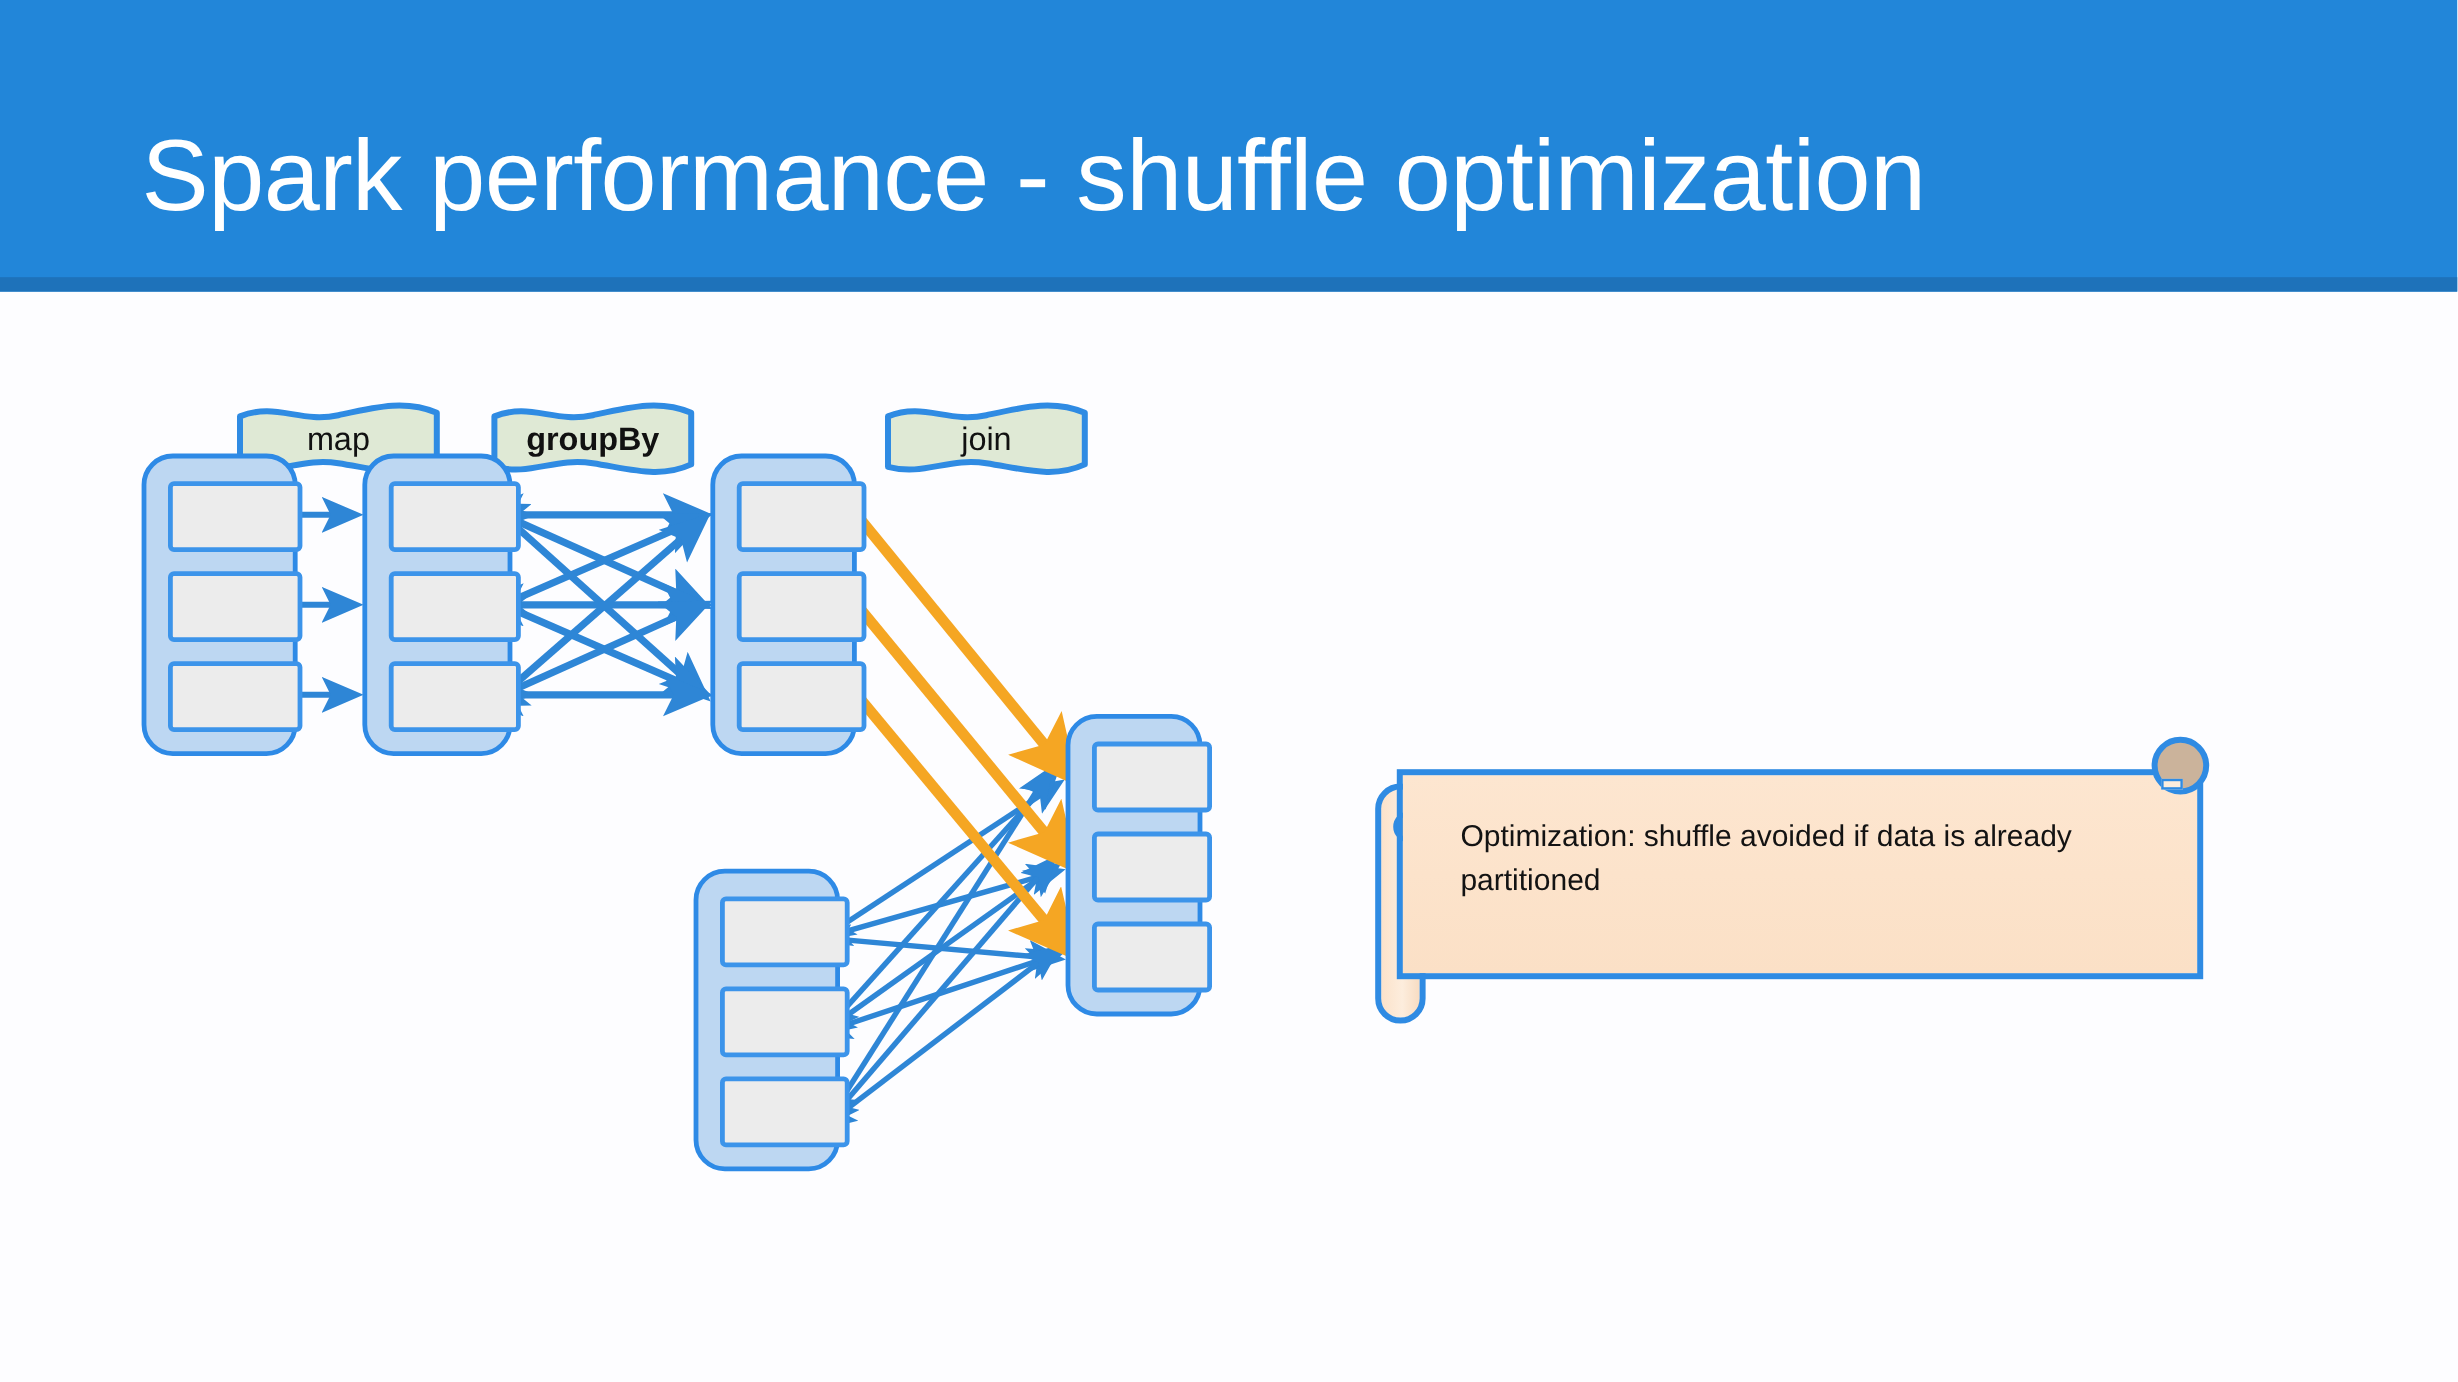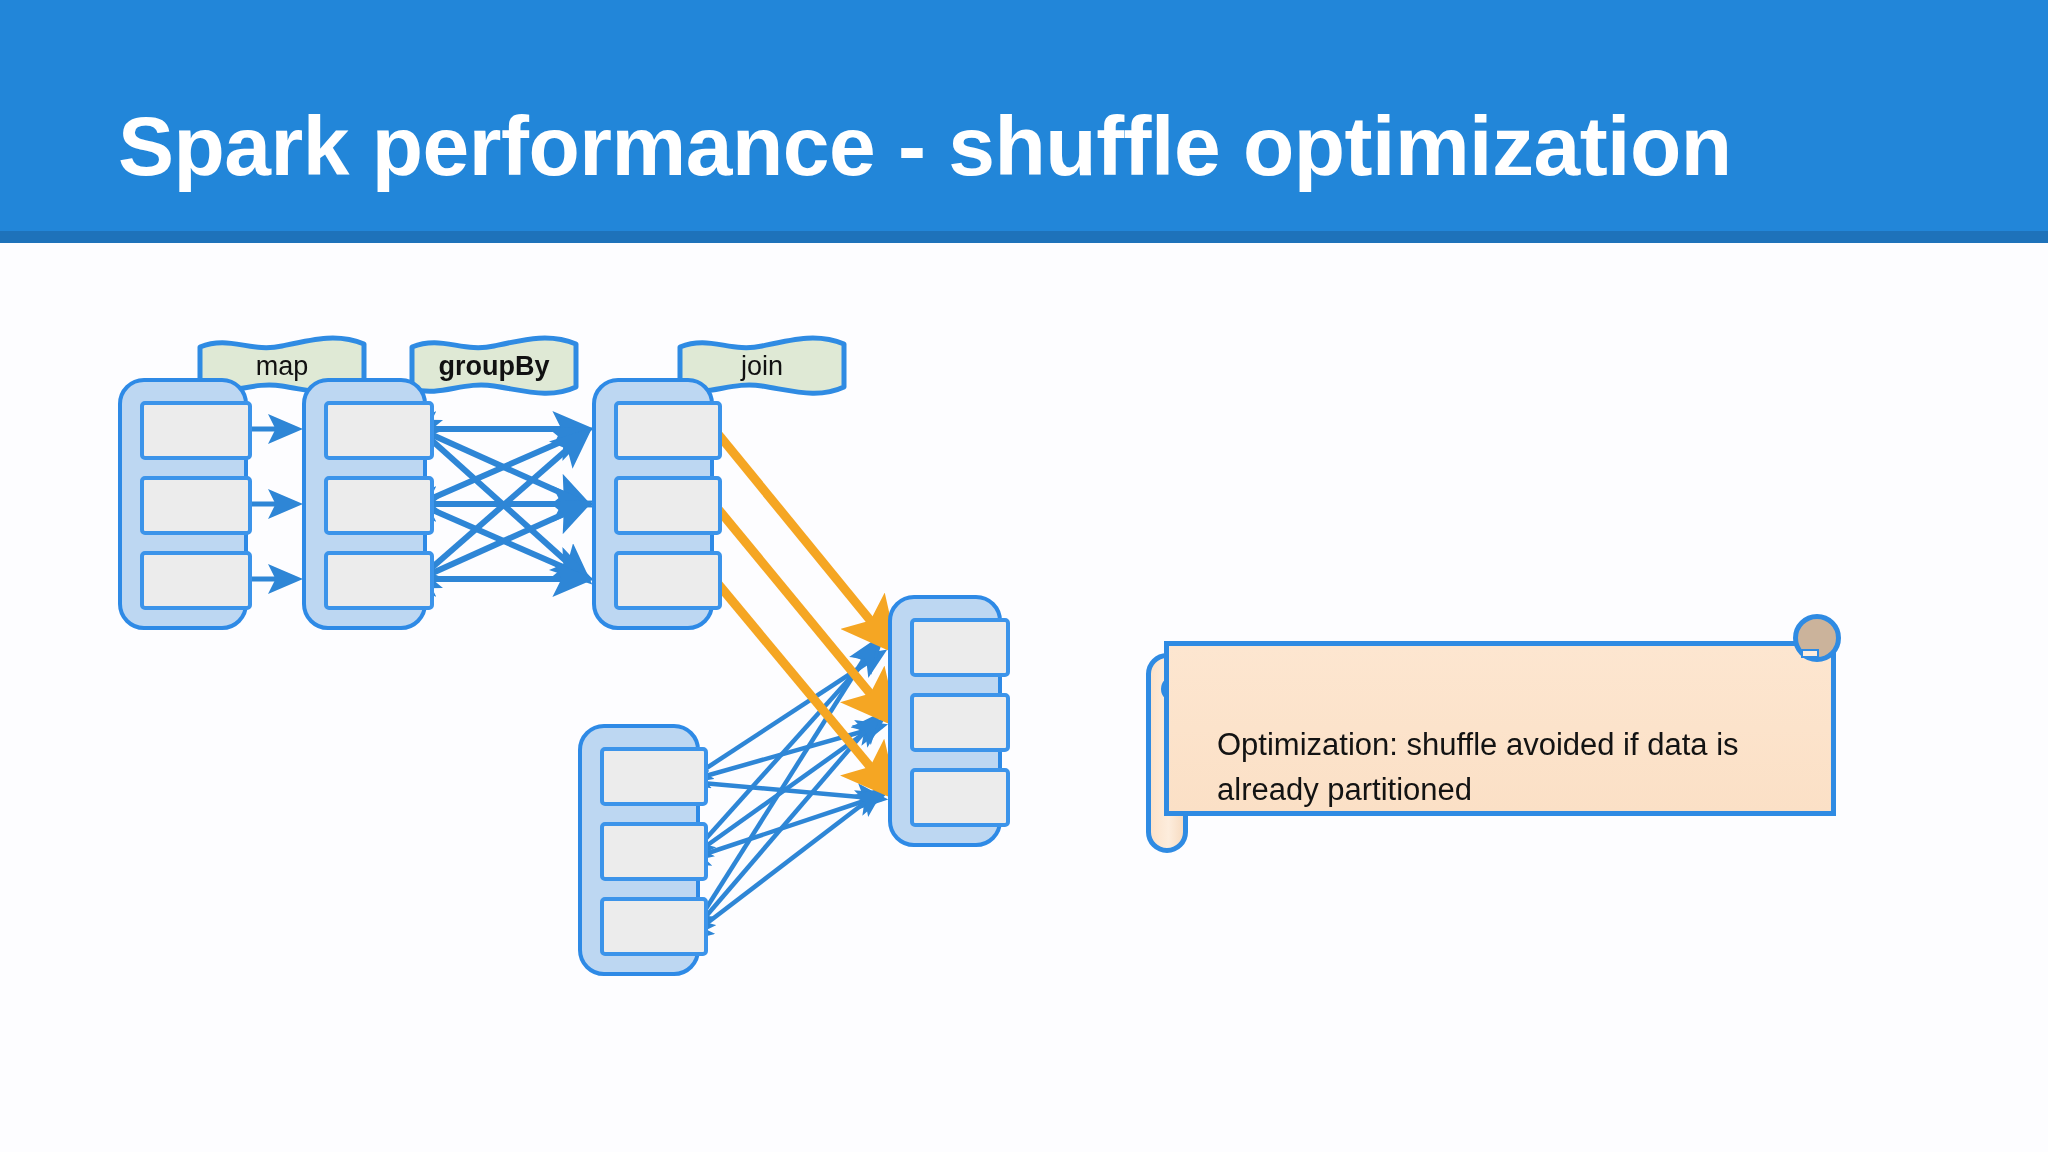--- a/index.html
+++ b/index.html
@@ -27,21 +27,21 @@
     background: #2286d9;
     box-sizing: border-box;
     border-bottom: 12px solid #1e72ba;
   }
   #title-text {
     position: absolute;
     left: 118px;
     top: 104px;
     width: 1850px;
     font-size: 84px;
-    font-weight: bold;
+    font-weight: normal;
     color: #ffffff;
     line-height: 1.0;
     letter-spacing: -0.5px;
     white-space: nowrap;
   }
 
   
   #diagram {
     position: absolute;
     left: 0;
@@ -110,24 +110,23 @@
     height: 175px;
     box-sizing: border-box;
     background: linear-gradient(180deg, #fde6d0 0%, #fbe0c6 100%);
     border: 5px solid #2f8be3;
   }
   #note-text {
     position: absolute;
     left: 48px;
     top: 33px;
     width: 580px;
-    font-size: 31px;
+    font-size: 25px;
     line-height: 1.46;
     color: #131313;
-    margin-top: 43px;
   }
   
   #note-curl-left {
     position: absolute;
     left: 0px;
     top: 12px;
     width: 42px;
     height: 200px;
     box-sizing: border-box;
     background: linear-gradient(90deg, #fbe2ca 0%, #fdeddd 55%, #f7dcc2 100%);
@@ -240,21 +239,21 @@
       <div class="ribbon-label">map</div>
     </div>
 
     <div class="ribbon" style="left:404px; top:88px;font-weight:bold;">
       <svg width="180" height="70" viewBox="0 0 180 70" xmlns="http://www.w3.org/2000/svg">
         <path d="M8,16 C38,4 58,22 90,15 C122,8 146,2 172,13 L172,56 C146,68 122,60 90,55 C58,50 38,66 8,58 Z" fill="#dfe9d5" stroke="#2f8be3" stroke-width="5" stroke-linejoin="round"></path>
       </svg>
       <div class="ribbon-label">groupBy</div>
     </div>
 
-    <div class="ribbon" style="left:672px; top:88px;">
+    <div class="ribbon" style="left:732px; top:88px;">
       <svg width="180" height="70" viewBox="0 0 180 70" xmlns="http://www.w3.org/2000/svg">
         <path d="M8,16 C38,4 58,22 90,15 C122,8 146,2 172,13 L172,56 C146,68 122,60 90,55 C58,50 38,66 8,58 Z" fill="#dfe9d5" stroke="#2f8be3" stroke-width="5" stroke-linejoin="round"></path>
       </svg>
       <div class="ribbon-label">join</div>
     </div>
 
     <div class="rdd" style="left:118px; top:135px; width:130px; height:252px;">
       <div class="partition" style="left:18px; top:19px; width:112px; height:59px;"></div>
       <div class="partition" style="left:18px; top:94px; width:112px; height:59px;"></div>
       <div class="partition" style="left:18px; top:169px; width:112px; height:59px;"></div>

